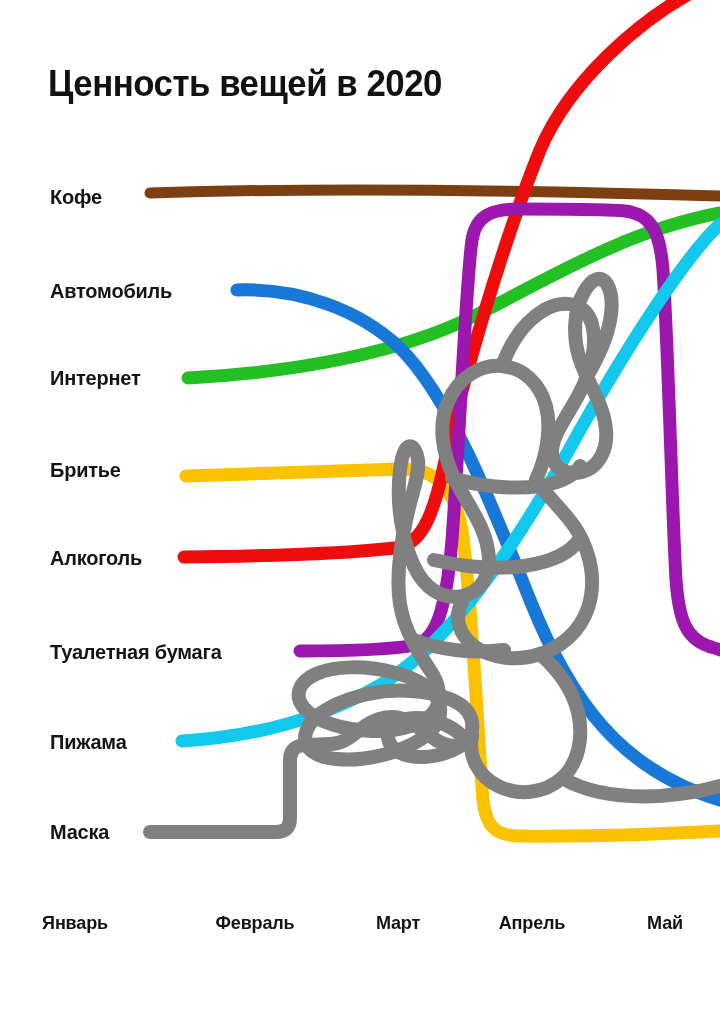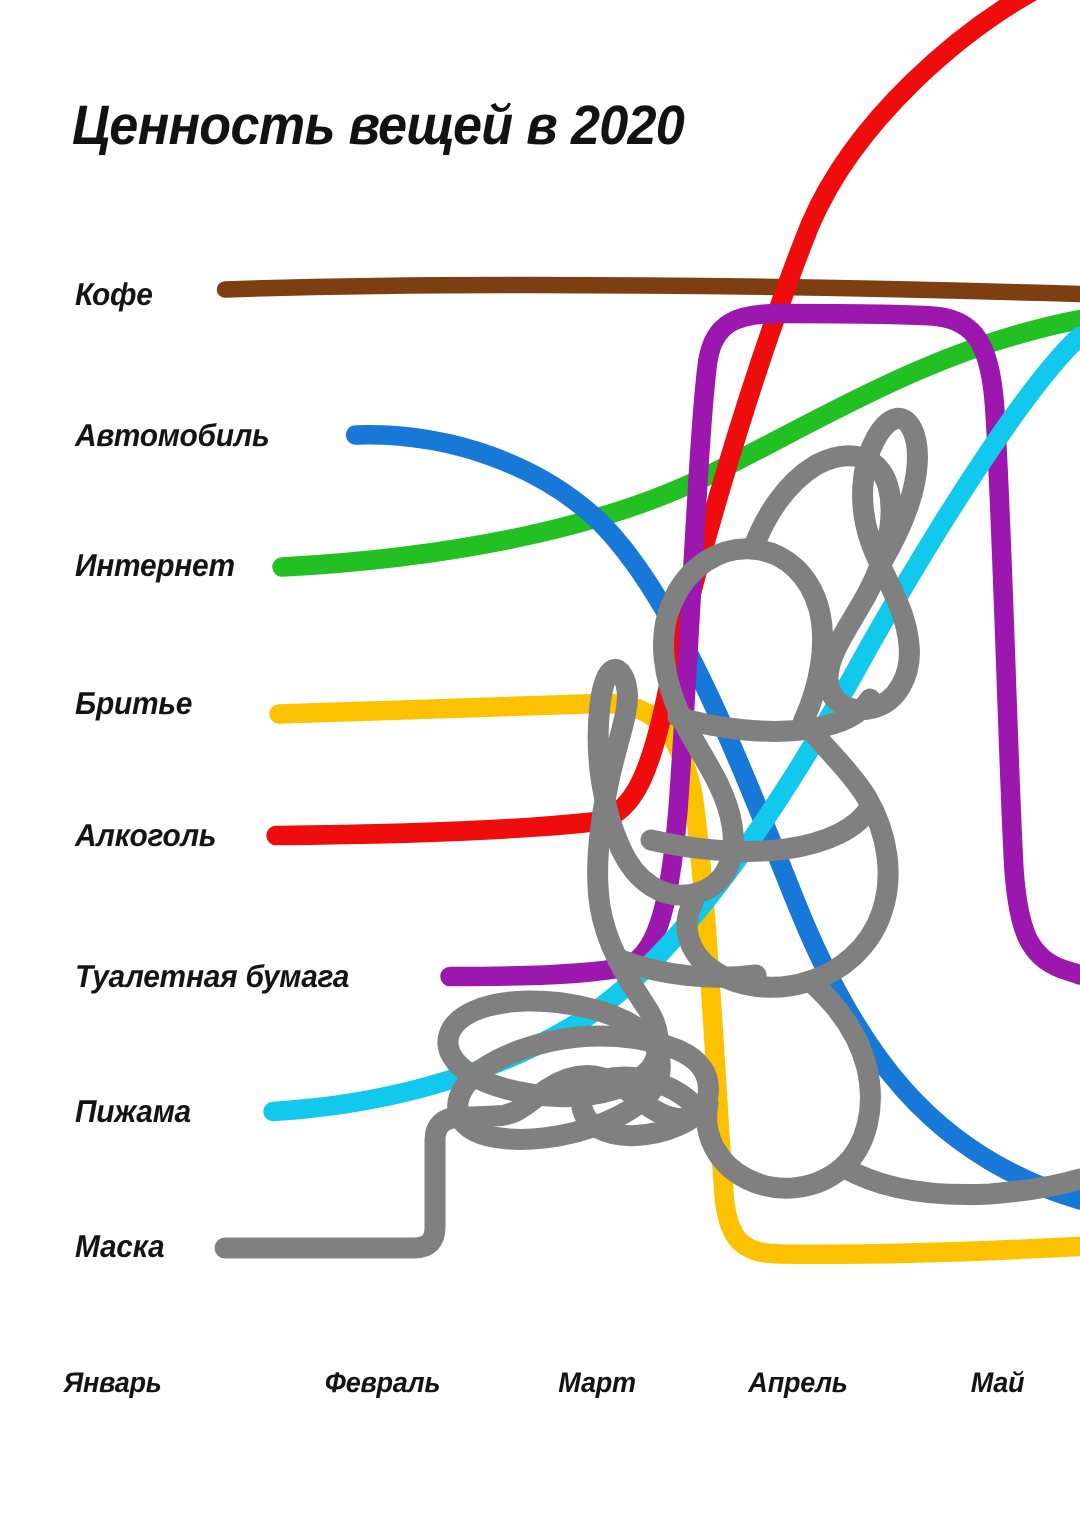--- a/index.html
+++ b/index.html
@@ -10,21 +10,20 @@
   }
   body {
     font-family: "Liberation Sans", "DejaVu Sans", sans-serif;
   }
   #page {
     position: relative;
     width: 720px;
     height: 1019px;
     background: #ffffff;
     overflow: hidden;
-    font-style: italic;
   }
   #chart-title {
     position: absolute;
     left: 48px;
     top: 63px;
     font-size: 37px;
     font-weight: 700;
     letter-spacing: -0.5px;
     color: #121212;
     white-space: nowrap;

